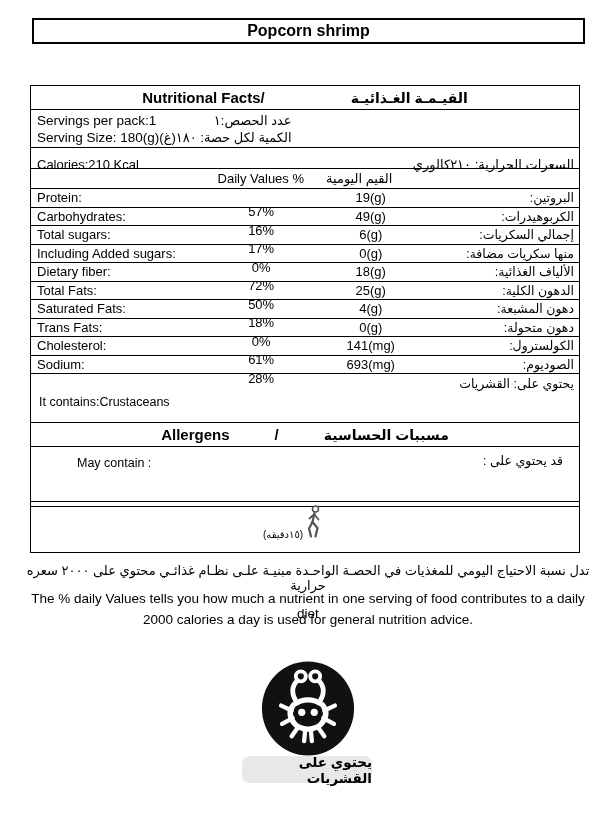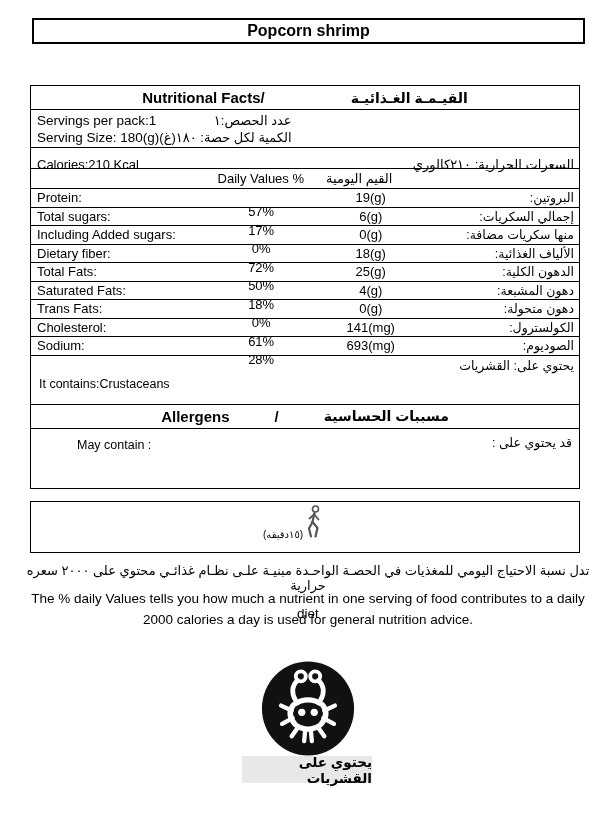--- a/index.html
+++ b/index.html
@@ -45,39 +45,39 @@
   .nut-ar { position:absolute; right:5px; top:0; direction:rtl; font-size:12.5px; }
 
   .alg-row { height:24px; display:flex; align-items:center; justify-content:center; gap:45px; font-weight:bold; font-size:15px; }
   .alg-ar { direction:rtl; font-size:14px; }
 
   .contains-cell { height:49px; }
   .contains-ar { position:absolute; top:2px; right:5px; direction:rtl; font-size:12.5px; }
   .contains-en { position:absolute; top:21px; left:8px; font-size:12.5px; }
 
   .may-cell { height:60px; }
-  .may-ar { position:absolute; top:6px; right:7px; direction:rtl; font-size:12.5px; }
+  .may-ar { position:absolute; top:6px; right:16px; direction:rtl; font-size:12.5px; }
   .may-en { position:absolute; top:9px; left:46px; font-size:12.5px; }
 
   .walk-box {
     position:absolute; left:30px; top:501px; width:550px; height:52px;
     border:1.5px solid #000;
     padding-left:20px;
   }
   .walk-icon { position:absolute; left:270px; top:2px; }
   .walk-min { position:absolute; left:232px; top:27px; font-size:10px; direction:ltr; }
 
   .foot-ar { position:absolute; left:20px; top:563px; width:576px; text-align:center; direction:rtl; font-size:13px; }
   .foot-en1 { position:absolute; left:20px; top:591px; width:576px; text-align:center; font-size:13.5px; }
   .foot-en2 { position:absolute; left:20px; top:612px; width:576px; text-align:center; font-size:13.5px; }
 
   .crab-wrap { position:absolute; left:260px; top:660px; width:96px; height:97px; }
   .badge {
     position:absolute; left:242px; top:756px; width:130px; height:27px;
-    background:#e8e8e8; border-radius:0; display:flex; align-items:center; justify-content:center;
+    background:#e8e8e8; border-radius:8px; display:flex; align-items:center; justify-content:center;
     font-weight:bold; font-size:13.5px; direction:rtl;
   }
 </style>
 </head>
 <body>
 
 <div class="title-box">
   <span>Popcorn shrimp</span>
 </div>
 
@@ -107,20 +107,26 @@
   <div class="trow dv-row">
     <span>Daily Values %</span>
     <span class="dv-ar">القيم اليومية</span>
   </div>
 
   <div class="trow nut-row">
     <span class="nut-en">Protein:</span>
     <span class="nut-pct">57%</span>
     <span class="nut-val">19(g)</span>
     <span class="nut-ar">البروتين:</span>
+  </div>
+  <div class="trow nut-row">
+    <span class="nut-en">Carbohydrates:</span>
+    <span class="nut-pct">16%</span>
+    <span class="nut-val">49(g)</span>
+    <span class="nut-ar">الكربوهيدرات:</span>
   </div>
   <div class="trow nut-row">
     <span class="nut-en">Total sugars:</span>
     <span class="nut-pct">17%</span>
     <span class="nut-val">6(g)</span>
     <span class="nut-ar">إجمالي السكريات:</span>
   </div>
   <div class="trow nut-row">
     <span class="nut-en">Including Added sugars:</span>
     <span class="nut-pct">0%</span>

